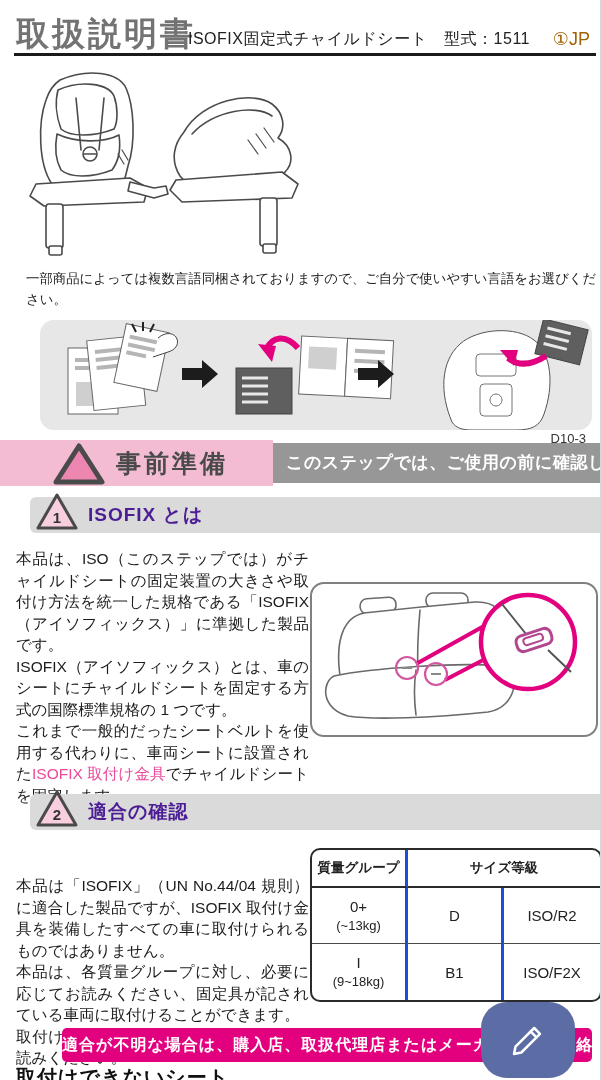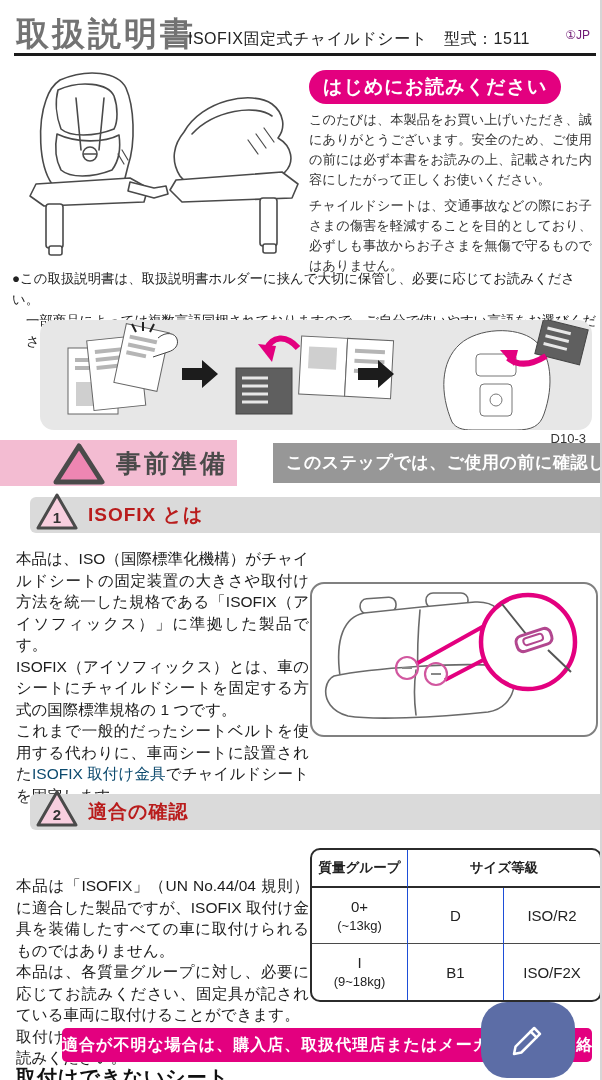--- a/index.html
+++ b/index.html
@@ -4,54 +4,54 @@
 <style>
   html,body{margin:0;padding:0;background:#fff;}
   .page{
     position:relative;width:602px;height:1080px;overflow:hidden;background:#fff;
     font-family:"Liberation Sans","DejaVu Sans",sans-serif;color:#222;
     box-sizing:border-box;border-right:2px solid #d6d6d6;
   }
   
   .hdr-title{position:absolute;left:16px;top:12px;font-size:33px;font-weight:bold;letter-spacing:3px;color:#737373;}
   .hdr-sub{position:absolute;left:188px;top:29px;font-size:16px;color:#222;letter-spacing:0.5px;}
-  .hdr-tag{position:absolute;right:10px;top:28px;font-size:12px;color:#701a75;}
+  .hdr-tag{position:absolute;right:10px;top:28px;font-size:18px;color:#a16207;}
   .hdr-rule{position:absolute;left:14px;right:4px;top:53px;height:3px;background:#1a1a1a;}
   
   .seats-svg{position:absolute;left:12px;top:62px;}
   .intro-col{position:absolute;left:309px;top:70px;width:283px;}
   .intro-badge{display:inline-block;background:#e3007f;color:#fff;font-weight:bold;font-size:19px;
     padding:4px 14px;border-radius:18px;letter-spacing:1px;}
   .intro-col p{margin:6px 0 2px 0;font-size:13.2px;line-height:20px;text-align:justify;color:#333;}
   .note-block{position:absolute;left:12px;top:268px;width:586px;font-size:13.4px;line-height:21px;color:#222;}
   .note-indent{padding-left:14px;}
   .doc-box{position:absolute;left:40px;top:320px;width:552px;height:110px;background:#e7e7e7;border-radius:14px;}
   .fig-label{position:absolute;right:14px;top:431px;font-size:13px;color:#333;margin-left:20px;}
   
-  .step-pink{position:absolute;left:0;top:440px;width:237px;height:46px;background:#f3bcd2;}
+  .step-pink{position:absolute;left:0;top:440px;width:273px;height:46px;background:#f3bcd2;}
   .step-tri{position:absolute;left:52px;top:2px;}
   .step-title{position:absolute;left:116px;top:7px;font-size:25px;font-weight:bold;color:#4a4a4a;letter-spacing:3px;}
   .step-gray{position:absolute;left:273px;top:443px;width:329px;height:40px;background:#979797;
     color:#fff;font-weight:bold;font-size:17px;line-height:40px;padding-left:13px;
     white-space:nowrap;overflow:hidden;box-sizing:border-box;letter-spacing:0.5px;}
   
   .sec-bar{position:absolute;left:30px;width:572px;height:36px;background:#dadada;border-radius:6px 0 0 6px;}
-  .sec-bar .sec-title{position:absolute;left:58px;top:0;font-size:19px;font-weight:bold;color:#b91c1c;line-height:36px;letter-spacing:1px;}
+  .sec-bar .sec-title{position:absolute;left:58px;top:0;font-size:19px;font-weight:bold;color:#4c1d95;line-height:36px;letter-spacing:1px;}
   .sec-tri{position:absolute;left:4px;top:-6px;}
   .tri-num{font-size:15px;font-weight:bold;fill:#333;}
   
   .body-text{position:absolute;left:16px;width:293px;font-size:15.5px;line-height:21.5px;color:#1c1c1c;text-align:justify;}
   .body-text p{margin:0;}
-  .pink-term{color:#0c4a6e;}
+  .pink-term{color:#ec4899;}
   .seatbox{position:absolute;left:310px;top:582px;width:288px;height:155px;border:2px solid #808080;border-radius:14px;box-sizing:border-box;background:#fff;}
   
   .spec-table{position:absolute;left:310px;top:848px;width:288px;border:2px solid #2b2b2b;border-radius:10px;overflow:hidden;background:#fff;}
   .t-row{display:flex;}
   .t-cell{flex:0 0 96px;box-sizing:border-box;display:flex;flex-direction:column;align-items:center;justify-content:center;
-    border-right:1px solid #1d4ed8;border-bottom:1px solid #4a4a4a;}
+    border-right:3px solid #1d4ed8;border-bottom:1px solid #4a4a4a;}
   .t-cell:last-child{flex:1 1 auto;border-right:none;}
   .t-head .t-cell{height:38px;font-size:13.5px;font-weight:bold;border-bottom:2px solid #2b2b2b;}
   .t-body .t-cell{height:56px;font-size:15px;color:#222;}
   .t-row:last-child .t-cell{border-bottom:none;}
   .t-group{color:#c558a2;text-align:center;font-size:15px;line-height:19px;}
   .t-group .kg{font-size:13px;}
   
   .foot-banner{position:absolute;left:62px;top:1028px;width:530px;height:34px;background:#e3007f;border-radius:5px;
     color:#fff;font-weight:bold;font-size:16px;line-height:34px;text-align:center;white-space:nowrap;overflow:hidden;letter-spacing:1px;}
   .next-heading{position:absolute;left:16px;top:1064px;font-size:20px;font-weight:bold;color:#111;letter-spacing:1px;}
@@ -89,28 +89,22 @@
         <path d="M16 44 C34 12 84 2 104 16 C116 25 118 40 110 50 C124 58 127 74 117 84 L108 94 C72 110 26 106 12 88 C2 72 6 56 16 44 Z"></path>
         <path d="M24 46 C46 22 88 16 104 28" fill="none"></path>
         <path d="M96 40 l10 14 M88 46 l10 14 M80 52 l10 14" fill="none" stroke-width="1.2"></path>
         <path d="M8 92 L114 84 L130 96 L124 110 L14 114 L2 102 Z"></path>
         <rect x="92" y="110" width="17" height="48" rx="3"></rect>
         <rect x="95" y="156" width="13" height="9" rx="2"></rect>
       </g>
     </g>
   </svg>
 
-  <div class="intro-col">
-    <span class="intro-badge">はじめにお読みください</span>
-    <p>このたびは、本製品をお買い上げいただき、誠にありがとうございます。安全のため、ご使用の前には必ず本書をお読みの上、記載された内容にしたがって正しくお使いください。</p>
-    <p>チャイルドシートは、交通事故などの際にお子さまの傷害を軽減することを目的としており、必ずしも事故からお子さまを無傷で守るものではありません。</p>
-  </div>
 
   <div class="note-block">
-    <div>●この取扱説明書は、取扱説明書ホルダーに挟んで大切に保管し、必要に応じてお読みください。</div>
     <div class="note-indent">一部商品によっては複数言語同梱されておりますので、ご自分で使いやすい言語をお選びください。</div>
   </div>
 
   <div class="doc-box">
     <svg width="552" height="110" viewBox="0 0 552 110">
 
       <g transform="translate(28,6)" stroke="#666" fill="#fff">
         <rect x="0" y="22" width="50" height="66"></rect>
         <g stroke="#b5b5b5" stroke-width="4">
             <path d="M7 34 h36 M7 42 h36"></path>
@@ -179,21 +173,21 @@
 
   <div class="sec-bar" style="top:497px;">
     <svg class="sec-tri" width="46" height="42" viewBox="0 0 46 42">
       <polygon points="23,4 42,37 4,37" fill="#f8cfdf" stroke="#4a4a4a" stroke-width="3" stroke-linejoin="round"></polygon>
       <text class="tri-num" x="23" y="32" text-anchor="middle">1</text>
     </svg>
     <span class="sec-title">ISOFIX とは</span>
   </div>
 
   <div class="body-text" style="top:548px;">
-    <p>本品は、ISO（国際標準化機構）がチャイルドシートの固定装置の大きさや取付け方法を統一した規格である「ISOFIX（アイソフィックス）」に準拠した製品です。</p>
+    <p>本品は、ISO（このステップでは）がチャイルドシートの固定装置の大きさや取付け方法を統一した規格である「ISOFIX（アイソフィックス）」に準拠した製品です。</p>
     <p>ISOFIX（アイソフィックス）とは、車のシートにチャイルドシートを固定する方式の国際標準規格の 1 つです。</p>
     <p><span>これまで一般的だったシートベルトを使用する代わりに、車両シートに設置された</span><span class="pink-term">ISOFIX 取付け金具</span><span>でチャイルドシートを固定します。</span></p>
   </div>
 
   <div class="seatbox">
     <svg width="284" height="151" viewBox="0 0 284 151">
       <g stroke="#6a6a6a" stroke-width="1.6" fill="#fff" stroke-linejoin="round" stroke-linecap="round">
         <rect x="48" y="14" width="36" height="15" rx="7" transform="rotate(-4 66 21)"></rect>
         <rect x="114" y="9" width="42" height="15" rx="7"></rect>
         <path d="M28 92 C23 55 32 33 52 29 C88 25 140 20 163 18 C182 17 193 27 191 45 C190 62 188 76 186 88 L28 92 Z"></path>

